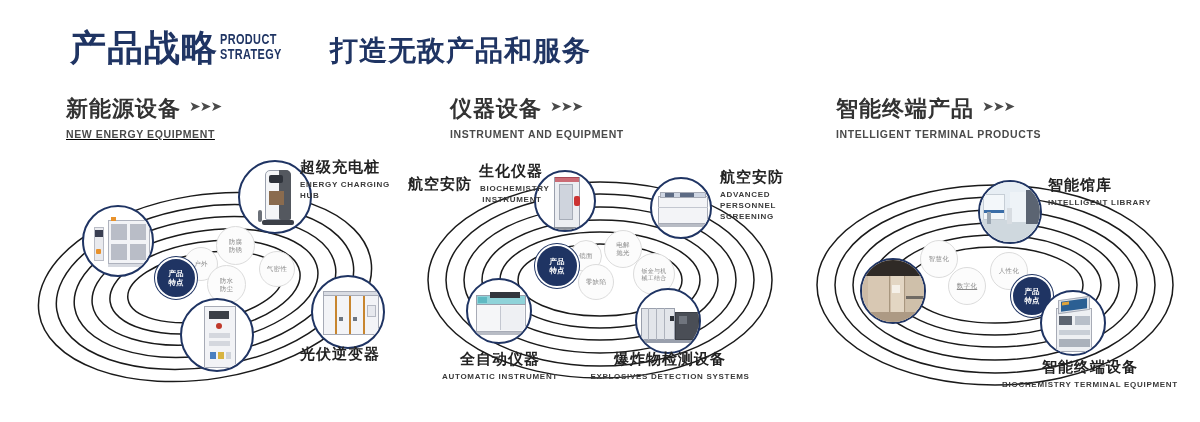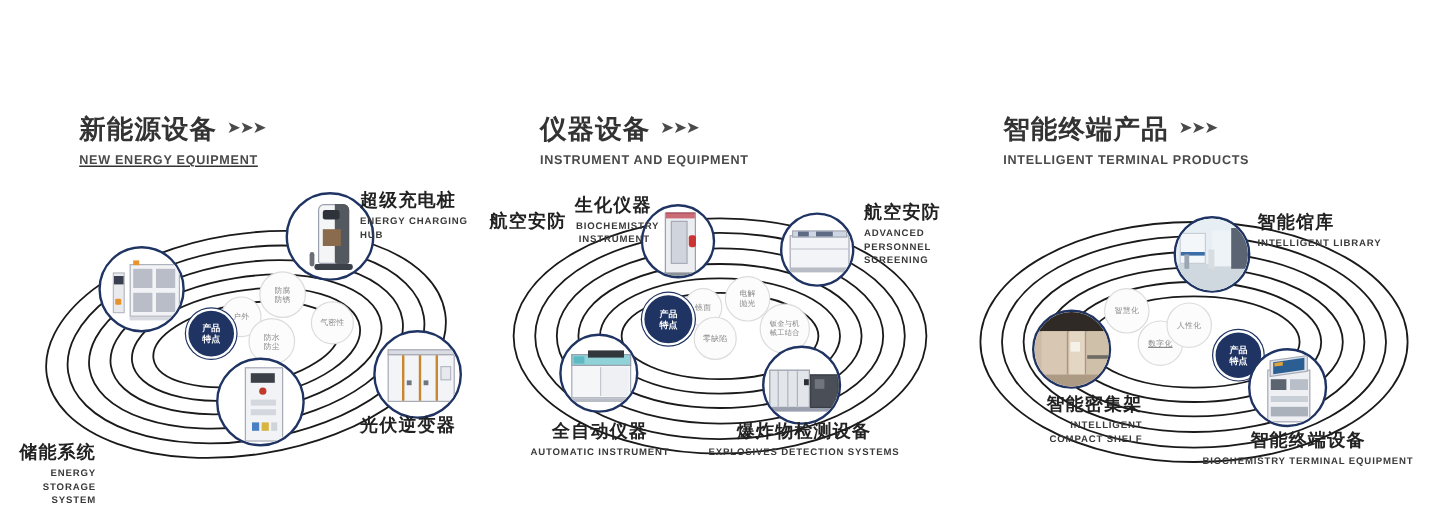--- a/index.html
+++ b/index.html
@@ -97,20 +97,28 @@
 
   
   .dev { position:absolute; }
   .dev .b { position:absolute; }
 </style>
 </head>
 <body>
 
 <div class="page">
 
+  <div class="header">
+    <div class="hdr-cn">产品战略</div>
+    <div class="hdr-en">
+      <div>PRODUCT</div>
+      <div>STRATEGY</div>
+    </div>
+    <div class="hdr-sub">打造无敌产品和服务</div>
+  </div>
 
   <div class="sect" style="left:66px; top:96px;text-decoration:underline;">
     <span class="sect-cn">新能源设备</span><span class="sect-arrows">➤➤➤</span>
     <div class="sect-en">NEW ENERGY EQUIPMENT</div>
   </div>
 
   <div class="sect" style="left:836px; top:96px;">
     <span class="sect-cn">智能终端产品</span><span class="sect-arrows">➤➤➤</span>
     <div class="sect-en">INTELLIGENT TERMINAL PRODUCTS</div>
   </div>
@@ -156,24 +164,20 @@
         <div class="b" style="left:12px;top:42px;width:5px;height:5px;background:#e8922c;border-radius:1px;"></div>
         <div class="b" style="left:24px;top:13px;width:42px;height:44px;background:#f2f3f6;border:1px solid #aeb2bd;"></div>
         <div class="b" style="left:27px;top:17px;width:16px;height:16px;background:#b9bdc7;"></div>
         <div class="b" style="left:46px;top:17px;width:16px;height:16px;background:#b9bdc7;"></div>
         <div class="b" style="left:27px;top:37px;width:16px;height:16px;background:#b9bdc7;"></div>
         <div class="b" style="left:46px;top:37px;width:16px;height:16px;background:#b9bdc7;"></div>
         <div class="b" style="left:27px;top:10px;width:5px;height:4px;background:#e8922c;"></div>
         <div class="b" style="left:24px;top:57px;width:42px;height:3px;background:#d6d9e0;"></div>
       </div>
     </div>
-    <div class="cap right" style="left:0px; top:218px; width:80px;">
-      <div class="cap-cn">储能系统</div>
-      <div class="cap-en">ENERGY STORAGE SYSTEM</div>
-    </div>
 
     <div class="node" style="left:238px; top:10px; width:74px; height:74px;">
       <div class="dev" style="left:0;top:0;width:74px;height:74px;">
         <div class="b" style="left:25px;top:8px;width:26px;height:50px;background:#f4f5f7;border:1px solid #9aa0ad;border-radius:5px 5px 2px 2px;"></div>
         <div class="b" style="left:39px;top:8px;width:12px;height:50px;background:#54585f;border-radius:0 5px 2px 2px;"></div>
         <div class="b" style="left:29px;top:13px;width:14px;height:8px;background:#2e323a;border-radius:2px;"></div>
         <div class="b" style="left:29px;top:29px;width:15px;height:14px;background:#8a6b4e;"></div>
         <div class="b" style="left:22px;top:58px;width:32px;height:5px;background:#3c4048;border-radius:2px;"></div>
         <div class="b" style="left:18px;top:48px;width:4px;height:12px;background:#6b7078;border-radius:2px;"></div>
       </div>
@@ -316,21 +320,21 @@
           <ellipse rx="160" ry="88"></ellipse>
           <ellipse rx="142" ry="75"></ellipse>
         <ellipse rx="124" ry="62"></ellipse>
           <ellipse rx="106" ry="50"></ellipse>
           <ellipse rx="88" ry="38"></ellipse>
       </g>
     </svg>
 
     <div class="bub" style="left:130px; top:90px; width:38px; height:38px;">智慧化</div>
     <div class="bub" style="left:158px; top:117px; width:38px; height:38px;text-decoration:underline;">数字化</div>
-    <div class="bub" style="left:182px; top:102px; width:38px; height:38px;">人性化</div>
+    <div class="bub" style="left:200px; top:102px; width:38px; height:38px;">人性化</div>
 
     <div class="bub-core" style="left:221px; top:125px; width:42px; height:42px;">
       <div>
         <div>产品</div>
         <div>特点</div>
       </div>
     </div>
 
     <div class="node" style="left:188px; top:30px; width:64px; height:64px;">
       <div class="dev" style="left:0;top:0;width:64px;height:64px;">
@@ -354,24 +358,20 @@
         <div class="b" style="left:0;top:0;width:66px;height:66px;background:#cdbba6;"></div>
         <div class="b" style="left:0;top:0;width:66px;height:16px;background:#2f2a26;"></div>
         <div class="b" style="left:0;top:52px;width:66px;height:14px;background:#ad9a84;"></div>
         <div class="b" style="left:6px;top:16px;width:22px;height:36px;background:#d8c8b3;border-right:1px solid #a8977f;"></div>
         <div class="b" style="left:29px;top:16px;width:14px;height:36px;background:#e3d6c3;border-right:1px solid #a8977f;"></div>
         <div class="b" style="left:44px;top:16px;width:22px;height:36px;background:#cfc0aa;"></div>
         <div class="b" style="left:30px;top:25px;width:8px;height:8px;background:#f5f0e8;"></div>
         <div class="b" style="left:44px;top:36px;width:20px;height:3px;background:#6f6a63;"></div>
       </div>
     </div>
-    <div class="cap right" style="left:0px; top:178px; width:162px;">
-      <div class="cap-cn">智能密集架</div>
-      <div class="cap-en" style="width:100px;margin-left:62px;">INTELLIGENT COMPACT SHELF</div>
-    </div>
 
     <div class="node" style="left:250px; top:140px; width:66px; height:66px;">
       <div class="dev" style="left:0;top:0;width:66px;height:66px;">
         <div class="b" style="left:14px;top:16px;width:36px;height:44px;background:#eef0f3;border:1px solid #a7abb6;"></div>
         <div class="b" style="left:16px;top:6px;width:32px;height:14px;background:#dfe3e9;border:1px solid #a7abb6;transform:skewY(-8deg);"></div>
         <div class="b" style="left:19px;top:8px;width:26px;height:10px;background:#2b5f93;transform:skewY(-8deg);"></div>
         <div class="b" style="left:20px;top:10px;width:7px;height:3px;background:#e0a33a;transform:skewY(-8deg);"></div>
         <div class="b" style="left:17px;top:24px;width:13px;height:9px;background:#5c6470;"></div>
         <div class="b" style="left:33px;top:24px;width:15px;height:9px;background:#b8bfc9;"></div>
         <div class="b" style="left:17px;top:38px;width:31px;height:5px;background:#c9cfd7;"></div>

